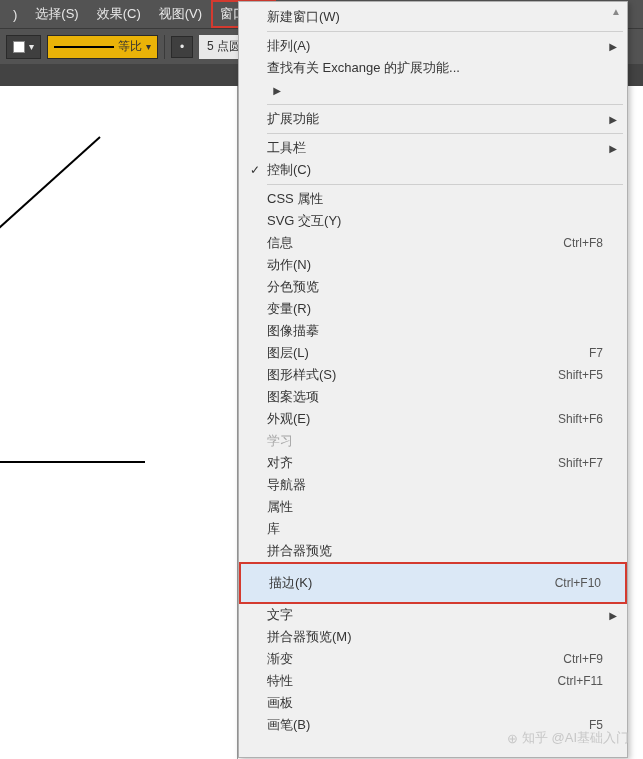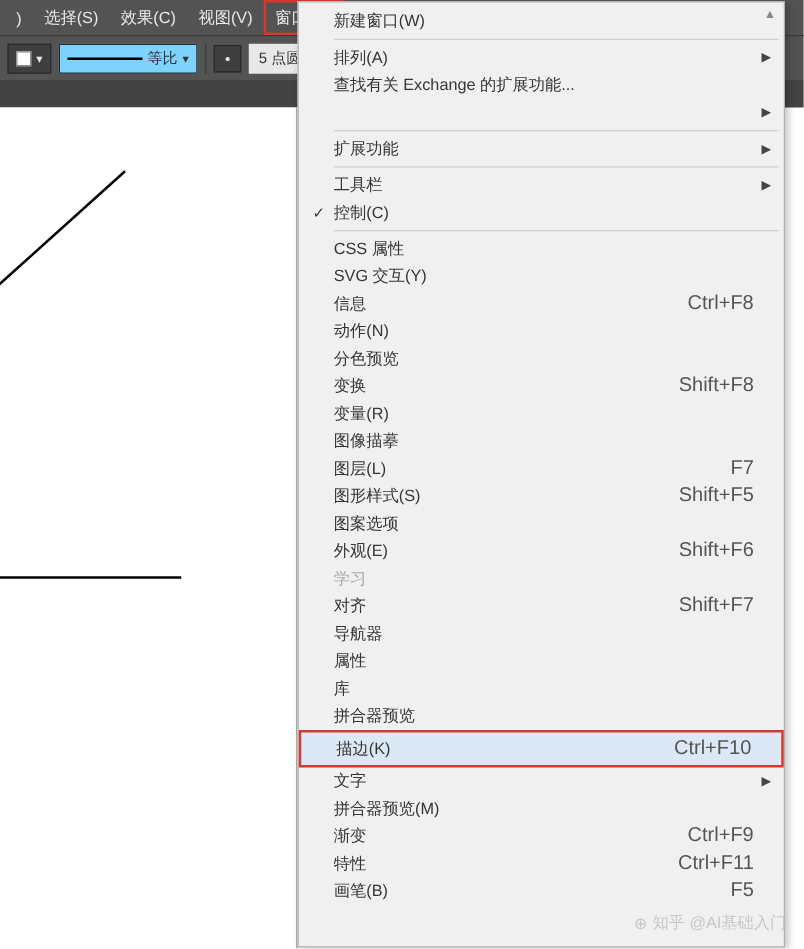--- a/index.html
+++ b/index.html
@@ -115,35 +115,34 @@
     padding: 4px 0;
     height: 757px;
   }
   .dd-row {
     display: flex;
     align-items: center;
     height: 22px;
     padding: 0 10px 0 4px;
     color: #353535;
     position: relative;
-    justify-content: flex-end;
   }
   .dd-row.highlight {
     border: 2px solid #d43a2f;
     background: #dbe8f6;
-    height: 30px;
+    height: 42px;
   }
   .dd-row.disabled { color: #a8a8a8; font-family: Liberation Serif, serif; }
   .dd-check {
     width: 24px;
     text-align: center;
     font-size: 12px;
   }
   .dd-label { flex: 1; }
-  .dd-shortcut { color: #555; font-size: 16px; }
+  .dd-shortcut { color: #555; font-size: 12px; }
   .dd-arrow {
     width: 14px;
     text-align: right;
     font-size: 10px;
     color: #444;
   }
   .dd-sep {
     height: 1px;
     background: #cfcfcf;
     margin: 3px 4px 3px 28px;
@@ -175,21 +174,21 @@
   <div class="menu-item">效果(C)</div>
   <div class="menu-item">视图(V)</div>
   <div class="menu-item active">窗口(W)</div>
 </div>
 
 <div class="toolbar">
   <div class="tb-dd">
     <span style="display:inline-block;width:12px;height:12px;border:1px solid #888;background:#fff"></span>
     <span class="chev">▾</span>
   </div>
-  <div class="tb-dd" style="background:#7dd3fc;color:#333">
+  <div class="tb-dd" style="background:#eab308;color:#333">
     <span class="tb-line"></span>
     <span>等比</span>
     <span class="chev">▾</span>
   </div>
   <div class="tb-sep"></div>
   <div class="tb-btn">
     <span>•</span>
   </div>
   <div class="tb-label">
     <span>5 点圆形</span>
@@ -265,26 +264,20 @@
         <span class="dd-label">动作(N)</span>
         <span class="dd-arrow"></span>
       </div>
       <div class="dd-row">
         <span class="dd-check"></span>
         <span class="dd-label">分色预览</span>
         <span class="dd-arrow"></span>
       </div>
       <div class="dd-row">
         <span class="dd-check"></span>
-        <span class="dd-label">变换</span>
-        <span class="dd-shortcut">Shift+F8</span>
-        <span class="dd-arrow"></span>
-      </div>
-      <div class="dd-row">
-        <span class="dd-check"></span>
         <span class="dd-label">变量(R)</span>
         <span class="dd-arrow"></span>
       </div>
       <div class="dd-row">
         <span class="dd-check"></span>
         <span class="dd-label">图像描摹</span>
         <span class="dd-arrow"></span>
       </div>
       <div class="dd-row">
         <span class="dd-check"></span>
@@ -359,20 +352,25 @@
       <div class="dd-row">
         <span class="dd-check"></span>
         <span class="dd-label">渐变</span>
         <span class="dd-shortcut">Ctrl+F9</span>
         <span class="dd-arrow"></span>
       </div>
       <div class="dd-row">
         <span class="dd-check"></span>
         <span class="dd-label">特性</span>
         <span class="dd-shortcut">Ctrl+F11</span>
+        <span class="dd-arrow"></span>
+      </div>
+      <div class="dd-row">
+        <span class="dd-check"></span>
+        <span class="dd-label">画板</span>
         <span class="dd-arrow"></span>
       </div>
       <div class="dd-row">
         <span class="dd-check"></span>
         <span class="dd-label">画笔(B)</span>
         <span class="dd-shortcut">F5</span>
         <span class="dd-arrow"></span>
       </div>
     </div>
 </div>

